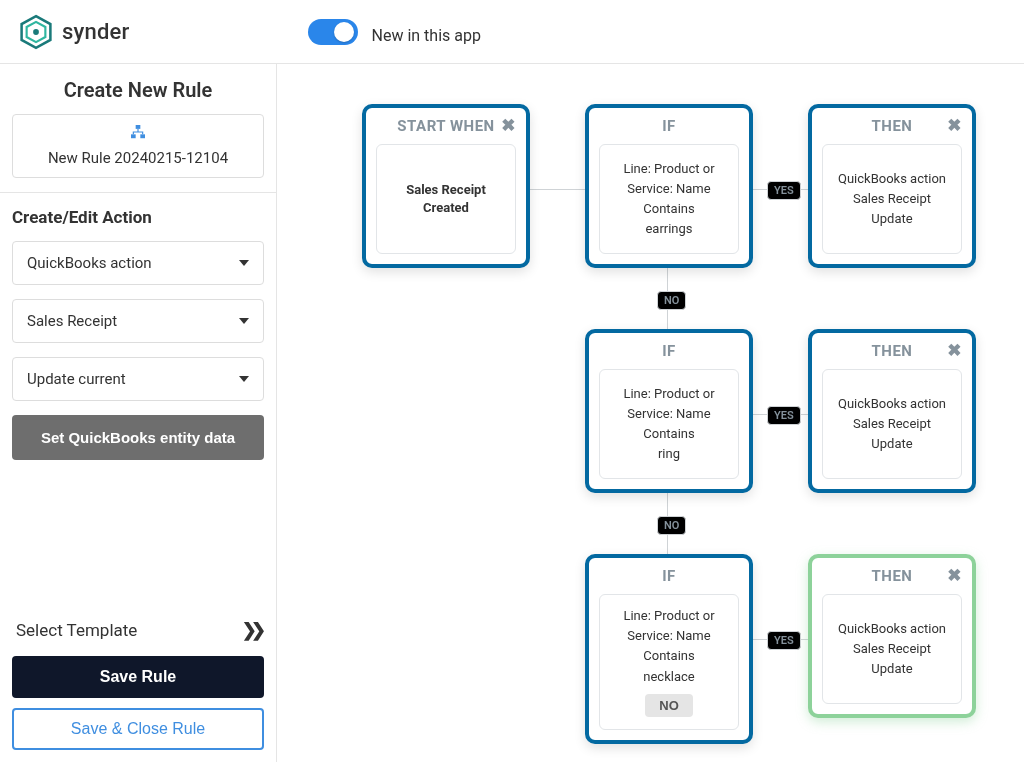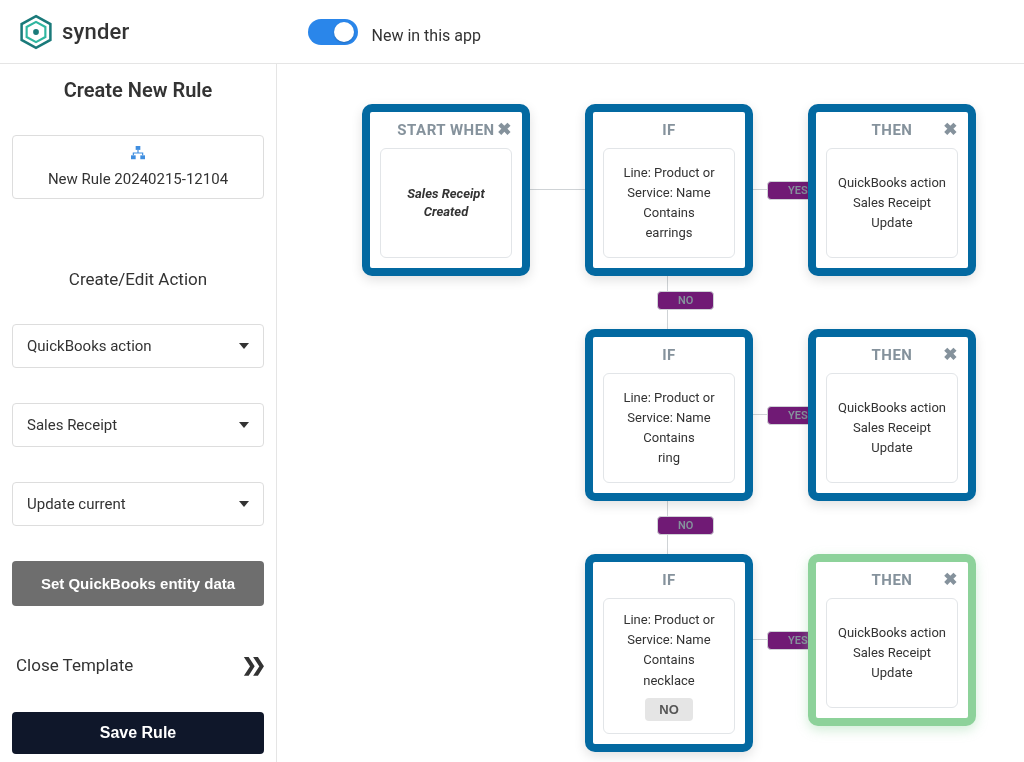--- a/index.html
+++ b/index.html
@@ -10,49 +10,49 @@
 .header { height:64px; border-bottom:1px solid #e5e5e5; display:flex; align-items:center; padding:0 18px; gap:24px; }
 .logo { display:flex; align-items:center; gap:8px; }
 .logo-text { font-size:22px; font-weight:500; color:#333; letter-spacing:0.2px; }
 .header-spacer { width:130px; }
 .toggle-wrap { display:flex; align-items:flex-end; gap:14px; }
 .toggle { width:50px; height:26px; border-radius:13px; background:#2a86ea; position:relative; cursor:pointer; }
 .toggle-knob { position:absolute; width:20px; height:20px; border-radius:50%; background:#fff; top:3px; right:4px; box-shadow:0 1px 2px rgba(0,0,0,0.2); }
 .toggle-label { font-size:16px; color:#333; }
 
 
-.sidebar { position:absolute; top:64px; left:0; width:277px; height:698px; border-right:1px solid #e5e5e5; padding:14px 12px 12px; display:flex; flex-direction:column;gap:21px; }
+.sidebar { position:absolute; top:64px; left:0; width:277px; height:698px; border-right:1px solid #e5e5e5; padding:14px 12px 12px; display:flex; flex-direction:column; }
 .sb-title { font-size:20px; font-weight:600; text-align:center; margin-bottom:12px; }
 .rule-name { border:1px solid #ddd; border-radius:4px; padding:10px 12px; display:flex; align-items:center; gap:10px; margin-bottom:14px; cursor:default;flex-direction:column;}
 .rule-name-icon { width:16px; height:14px; flex:none; }
 .rule-name-text { font-size:15px; color:#333; }
 .hr { height:1px; background:#e5e5e5; margin:0 -12px 14px; }
-.sb-sub { font-size:17px; font-weight:400; text-align:center; margin-bottom:14px; }
+.sb-sub { font-size:17px; font-weight:700; text-align:left; margin-bottom:14px; }
 .dd { border:1px solid #ddd; border-radius:4px; padding:12px 14px; display:flex; align-items:center; justify-content:space-between; margin-bottom:14px; cursor:pointer; background:#fff; }
 .dd-text { font-size:15px; color:#333; }
 .caret { width:0; height:0; border-left:5px solid transparent; border-right:5px solid transparent; border-top:6px solid #333; }
 .btn-gray { background:#6e6e6e; color:#fff; border:none; border-radius:4px; padding:14px 0; font-size:15px; font-weight:600; width:100%; cursor:pointer; }
 .sb-fill { flex:1; }
 .template-row { display:flex; align-items:center; justify-content:space-between; padding:6px 4px 16px; cursor:pointer; }
 .template-text { font-size:17px; color:#333; }
 .chevrons { font-size:18px; font-weight:700; letter-spacing:-6px; color:#333; }
 .btn-blue { background:#0f172a; color:#fff; border:none; border-radius:4px; min-height:42px; font-size:16px; font-weight:600; width:100%; cursor:pointer; margin-bottom:10px; display:flex; align-items:center; justify-content:center;}
 .btn-outline { background:#fff; color:#3f8ee0; border:2px solid #3f8ee0; border-radius:4px; min-height:42px; font-size:16px; font-weight:500; width:100%; cursor:pointer; display:flex; align-items:center; justify-content:center;}
 
 
 .canvas { position:absolute; left:277px; top:64px; width:747px; height:698px; }
-.node { position:absolute; background:#fff; border:8px solid #0369a1; border-radius:10px; box-shadow:0 4px 12px rgba(0,0,0,0.12); }
+.node { position:absolute; background:#fff; border:4px solid #0369a1; border-radius:10px; box-shadow:0 4px 12px rgba(0,0,0,0.12); }
 .node-head { height:36px; display:flex; align-items:center; justify-content:center; position:relative; font-size:15px; font-weight:700; color:#85929c; letter-spacing:0.5px;}
 .node-head .x { position:absolute; right:10px; top:7px; color:#85929c; font-size:17px; font-weight:700; cursor:pointer; }
 .node-body { margin:0 10px 10px; border:1px solid #e2e5e8; border-radius:6px; padding:12px 8px; display:flex; flex-direction:column; align-items:center; justify-content:center; gap:2px;}
 .node-body-text { font-size:13px; color:#333; text-align:center; line-height:1.4;}
-.node-body .bold { font-weight:700;font-style:italic; }
+.node-body .bold { font-weight:700; }
 .no-btn { margin-top:6px; padding:4px 14px; background:#e5e5e5; border:none; border-radius:4px; font-size:13px; font-weight:600; color:#555; cursor:pointer;}
 .node.selected { border-color:#8dd29a; box-shadow:0 4px 12px rgba(141,210,154,0.4);}
-.small-label { position:absolute; background:#701a75; border:1px solid #cfd3d6; border-radius:4px; padding:2px 20px; font-size:11px; color:#85929c; font-weight:600;}
+.small-label { position:absolute; background:#000000; border:1px solid #cfd3d6; border-radius:4px; padding:2px 6px; font-size:11px; color:#85929c; font-weight:600;}
 .conn { position:absolute; background:#cfd3d6; }
 .conn.h { height:1px; }
 .conn.v { width:1px; }
 </style>
 </head>
 <body>
 
 <div class="app">
 
   <div class="header">
@@ -94,21 +94,21 @@
       <span class="dd-text">Sales Receipt</span>
       <span class="caret"></span>
     </div>
     <div class="dd">
       <span class="dd-text">Update current</span>
       <span class="caret"></span>
     </div>
     <button class="btn-gray">Set QuickBooks entity data</button>
     <div class="sb-fill"></div>
     <div class="template-row">
-      <span class="template-text">Close Template</span>
+      <span class="template-text">Select Template</span>
       <span class="chevrons">❯❯</span>
     </div>
     <button class="btn-blue">Save Rule</button>
     <button class="btn-outline">Save &amp; Close Rule</button>
   </div>
 
   <div class="canvas">
 
     <div class="conn h" style="left:250px; top:125px; width:60px;"></div>
     <div class="conn h" style="left:474px; top:125px; width:60px;"></div>

